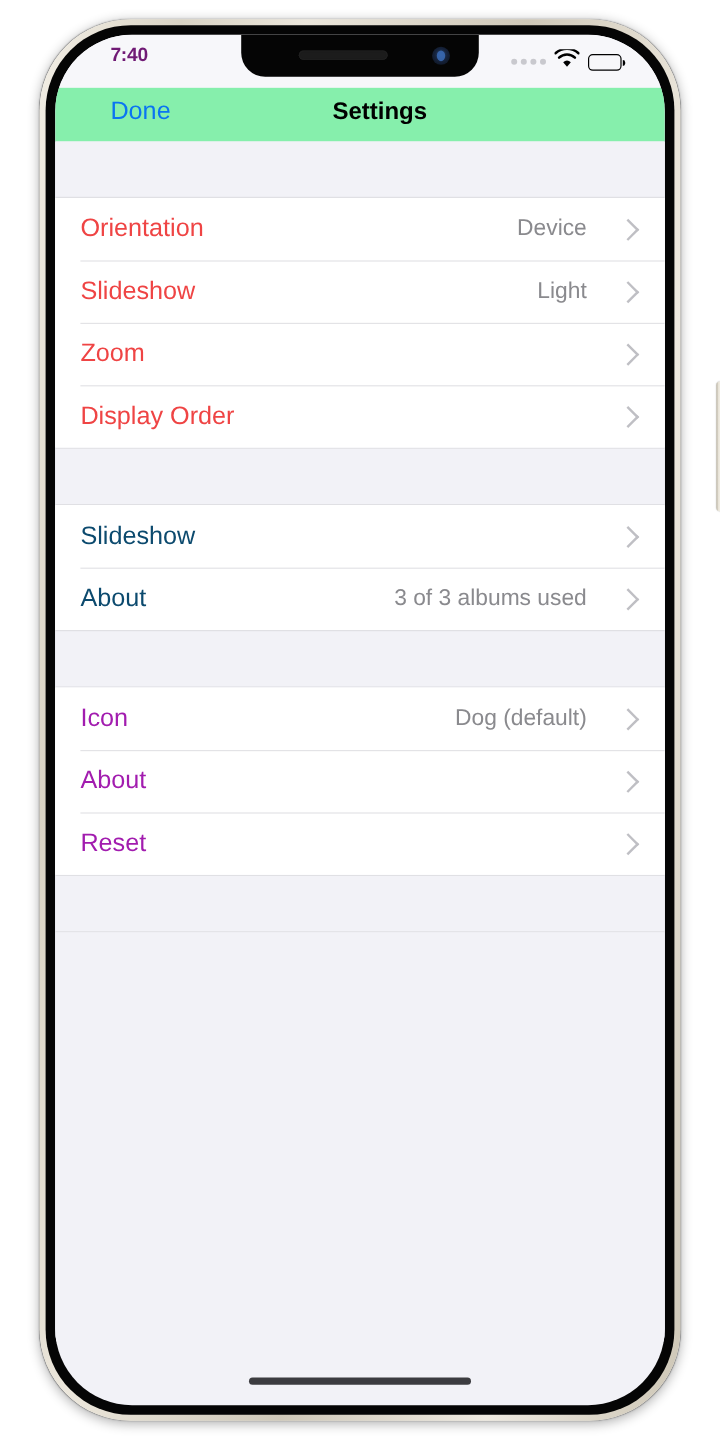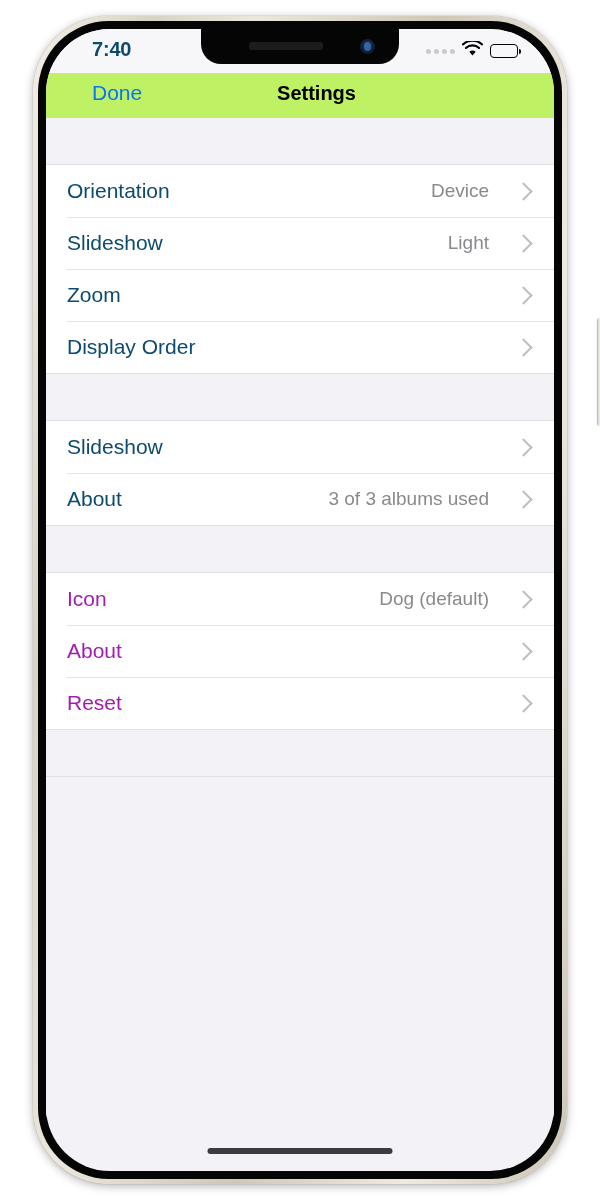--- a/index.html
+++ b/index.html
@@ -107,23 +107,23 @@
   #statusbar {
     position: relative;
     height: 44px;
     background: #f7f7fa;
     z-index: 20;
   }
   #clock {
     position: absolute;
     left: 46px;
     top: 9px;
-    font-size: 20px;
+    font-size: 16px;
     font-weight: 600;
-    color: #0c4a6e;
+    color: #701a75;
     letter-spacing: -0.2px;
   }
   #status-right {
     position: absolute;
     right: 36px;
     top: 12px;
     display: flex;
     align-items: center;
     gap: 7px;
   }
@@ -153,21 +153,21 @@
   #battery-fill {
     height: 100%;
     background: #000;
     border-radius: 1.5px;
   }
 
   
   #navbar {
     position: relative;
     height: 45px;
-    background: #bef264;
+    background: #86efac;
   }
   #done-button {
     position: absolute;
     left: 46px;
     top: 8px;
     font-size: 21px;
     color: #0a74f2;
     cursor: pointer;
   }
   #nav-title {
@@ -232,21 +232,21 @@
     width: 11px;
     height: 11px;
     border-right: 2px solid #bfbfc4;
     border-top: 2px solid #bfbfc4;
     transform: rotate(45deg);
     flex: none;
     margin-right: 6px;
   }
 
   
-  .c-orange  { color: #0c4a6e; }
+  .c-orange  { color: #ef4444; }
   .c-magenta { color: #0c4a6e; }
   .c-green   { color: #a21caf; }
 
   #filler {
     background: #f2f2f7;
     height: 340px;
   }
 
   
   #home-indicator {

